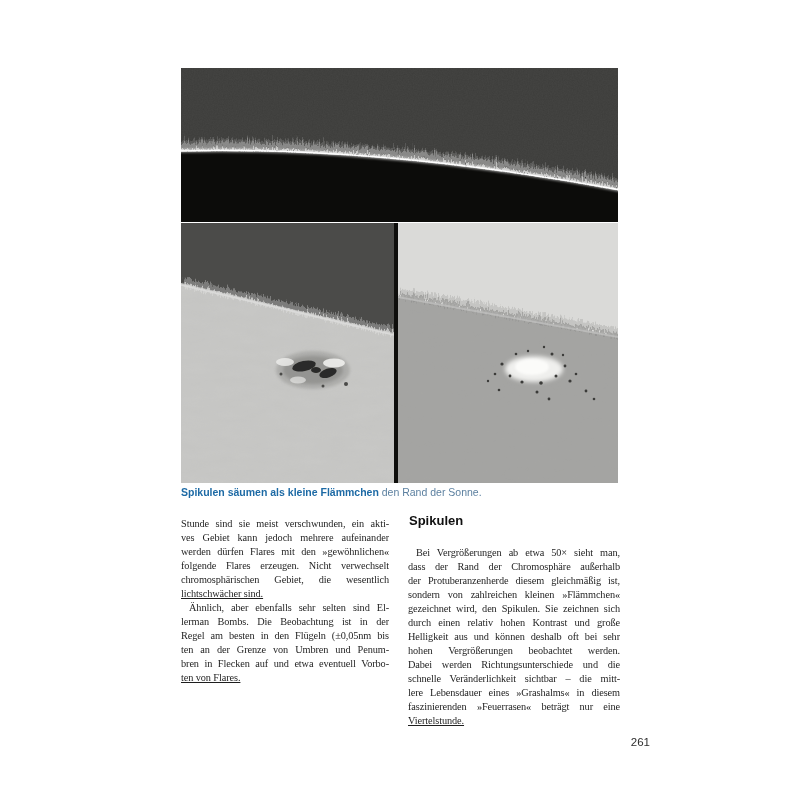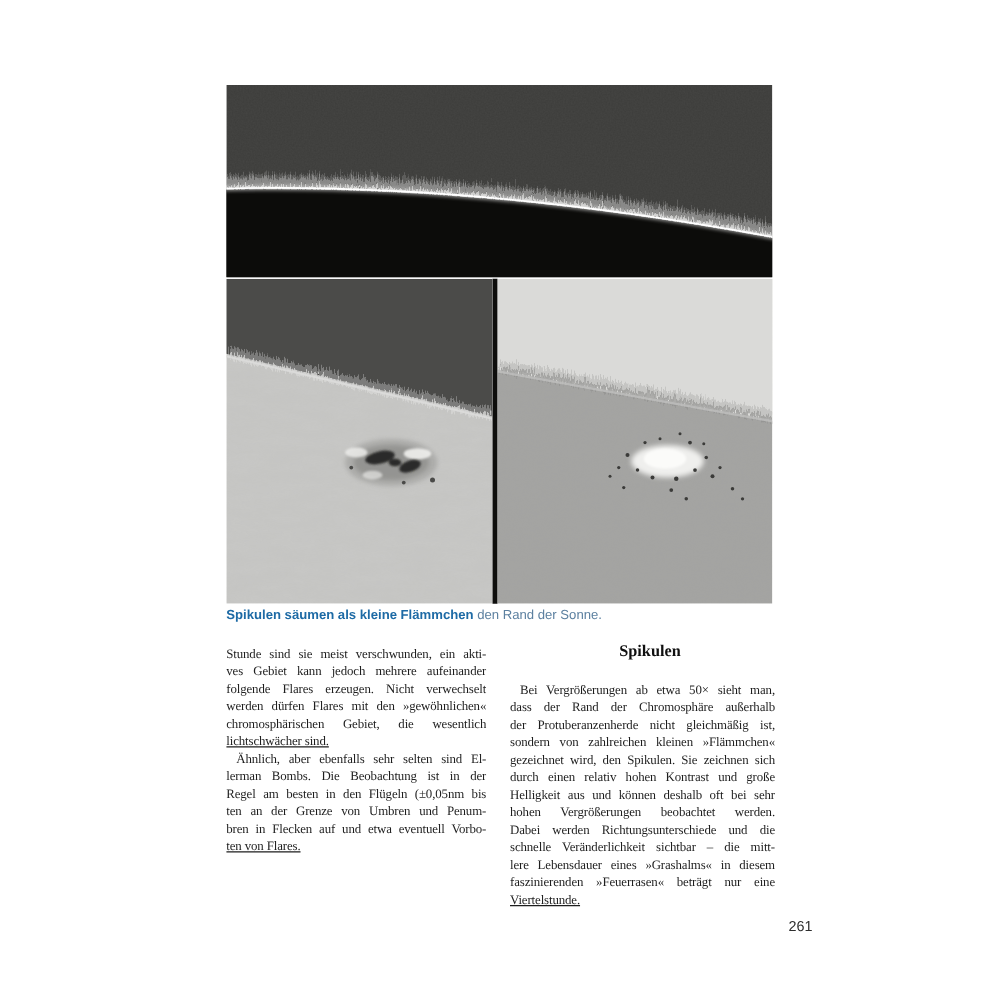--- a/index.html
+++ b/index.html
@@ -18,22 +18,22 @@
   .cap-rest { font-weight:normal; color:#5c80a0; }
 
   .col { position:absolute; color:#1e1e1e; font-size:10.3px; line-height:14px; letter-spacing:-0.1px; }
   .col-left  { left:181px; top:517px; width:208px; }
   .col-right { left:408px; top:512px; width:212px; }
 
   .tline { text-align:justify; text-align-last:justify; height:14px; overflow:hidden; }
   .tline-last { text-align-last:left;text-decoration:underline; }
   .para.indent .tline:first-child { text-indent:8px; }
 
-  .heading { margin:0 0 17px 12px; font-size:13px; font-weight:bold; color:#101010;
-             font-family:Liberation Serif, serif; line-height:17px; letter-spacing:0;text-align:center; }
+  .heading { margin:0 0 17px 1px; font-size:13px; font-weight:bold; color:#101010;
+             font-family:Liberation Sans, sans-serif; line-height:17px; letter-spacing:0; }
 
   .page-number { position:absolute; left:572px; top:736px; width:78px; text-align:right;
                  font-family:"Liberation Sans", sans-serif; font-size:11.5px; color:#2e2e2e; }
 </style>
 </head>
 <body>
 
 <div class="page">
 
   <div class="fig fig-top">
@@ -169,41 +169,41 @@
       </g>
     </svg>
   </div>
 
   <div class="caption"><span class="cap-bold">Spikulen säumen als kleine Flämmchen</span><span class="cap-rest"> den Rand der Sonne.</span></div>
 
   <div class="col col-left">
     <div class="para">
         <div class="tline">Stunde sind sie meist verschwunden, ein akti-</div>
         <div class="tline">ves Gebiet kann jedoch mehrere aufeinander</div>
+        <div class="tline">werden dürfen Flares mit den »gewöhnlichen«</div>
         <div class="tline">folgende Flares erzeugen. Nicht verwechselt</div>
-        <div class="tline">werden dürfen Flares mit den »gewöhnlichen«</div>
         <div class="tline">chromosphärischen Gebiet, die wesentlich</div>
         <div class="tline tline-last">lichtschwächer sind.</div>
       </div>
     <div class="para indent">
         <div class="tline">Ähnlich, aber ebenfalls sehr selten sind El-</div>
         <div class="tline">lerman Bombs. Die Beobachtung ist in der</div>
         <div class="tline">Regel am besten in den Flügeln (±0,05nm bis</div>
         <div class="tline">ten an der Grenze von Umbren und Penum-</div>
         <div class="tline">bren in Flecken auf und etwa eventuell Vorbo-</div>
         <div class="tline tline-last">ten von Flares.</div>
       </div>
   </div>
 
   <div class="col col-right">
     <h2 class="heading">Spikulen</h2>
     <div class="para indent">
         <div class="tline">Bei Vergrößerungen ab etwa 50× sieht man,</div>
         <div class="tline">dass der Rand der Chromosphäre außerhalb</div>
-        <div class="tline">der Protuberanzenherde nicht gleichmäßig ist,</div>
+        <div class="tline">der Protuberanzenherde diesem gleichmäßig ist,</div>
         <div class="tline">sondern von zahlreichen kleinen »Flämmchen«</div>
         <div class="tline">gezeichnet wird, den Spikulen. Sie zeichnen sich</div>
         <div class="tline">durch einen relativ hohen Kontrast und große</div>
         <div class="tline">Helligkeit aus und können deshalb oft bei sehr</div>
         <div class="tline">hohen Vergrößerungen beobachtet werden.</div>
         <div class="tline">Dabei werden Richtungsunterschiede und die</div>
         <div class="tline">schnelle Veränderlichkeit sichtbar – die mitt-</div>
         <div class="tline">lere Lebensdauer eines »Grashalms« in diesem</div>
         <div class="tline">faszinierenden »Feuerrasen« beträgt nur eine</div>
         <div class="tline tline-last">Viertelstunde.</div>

